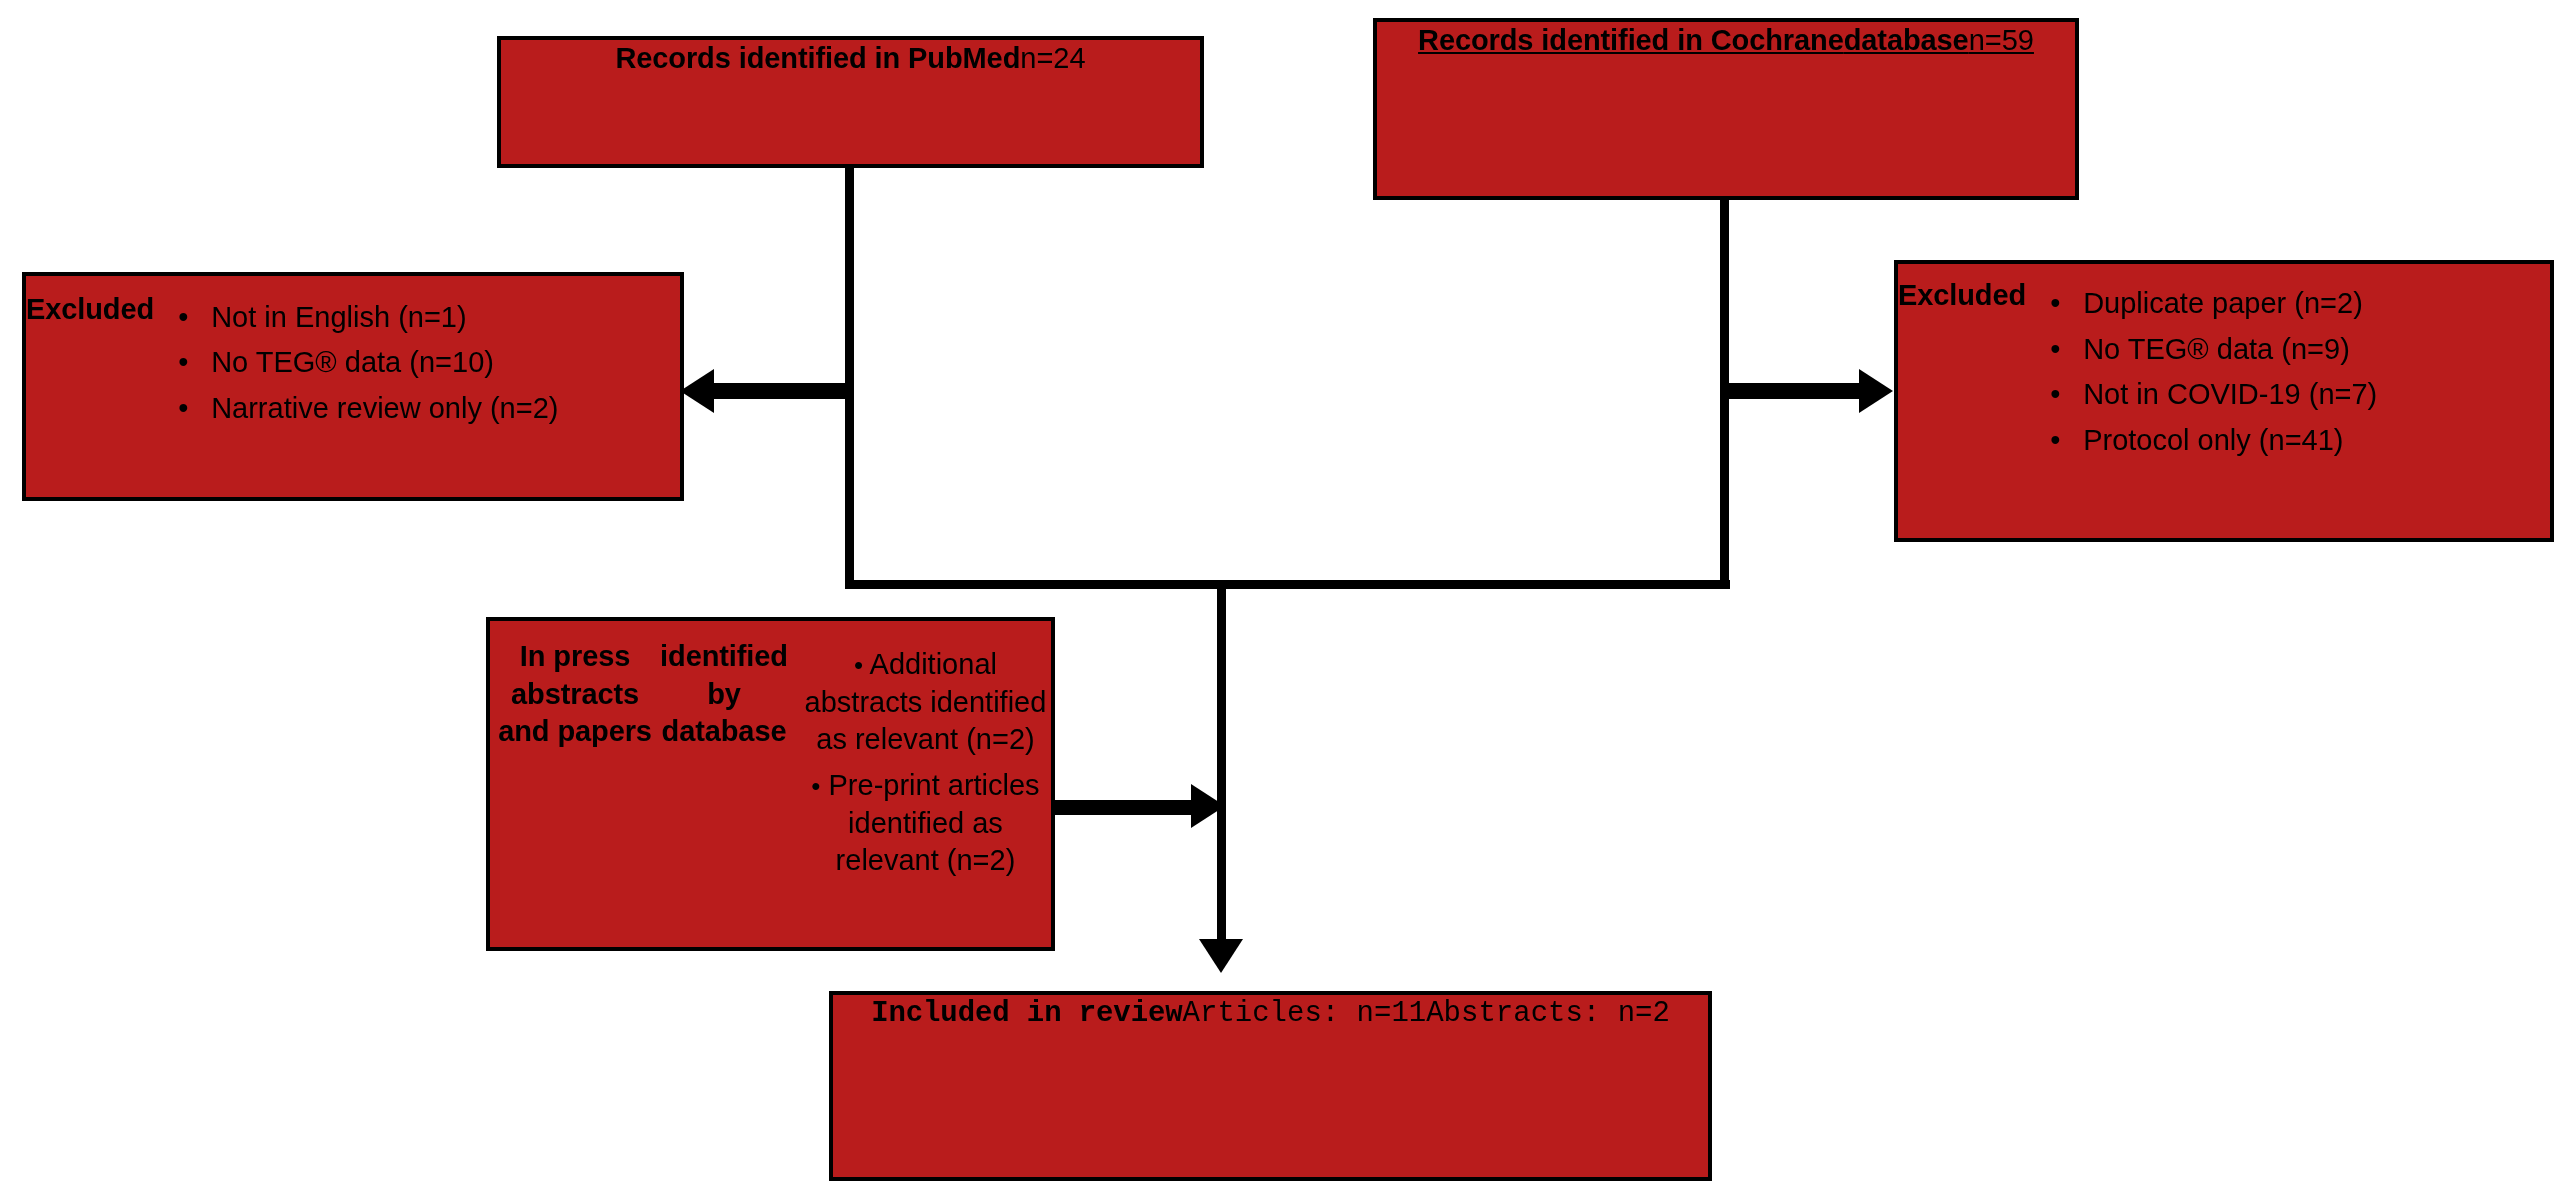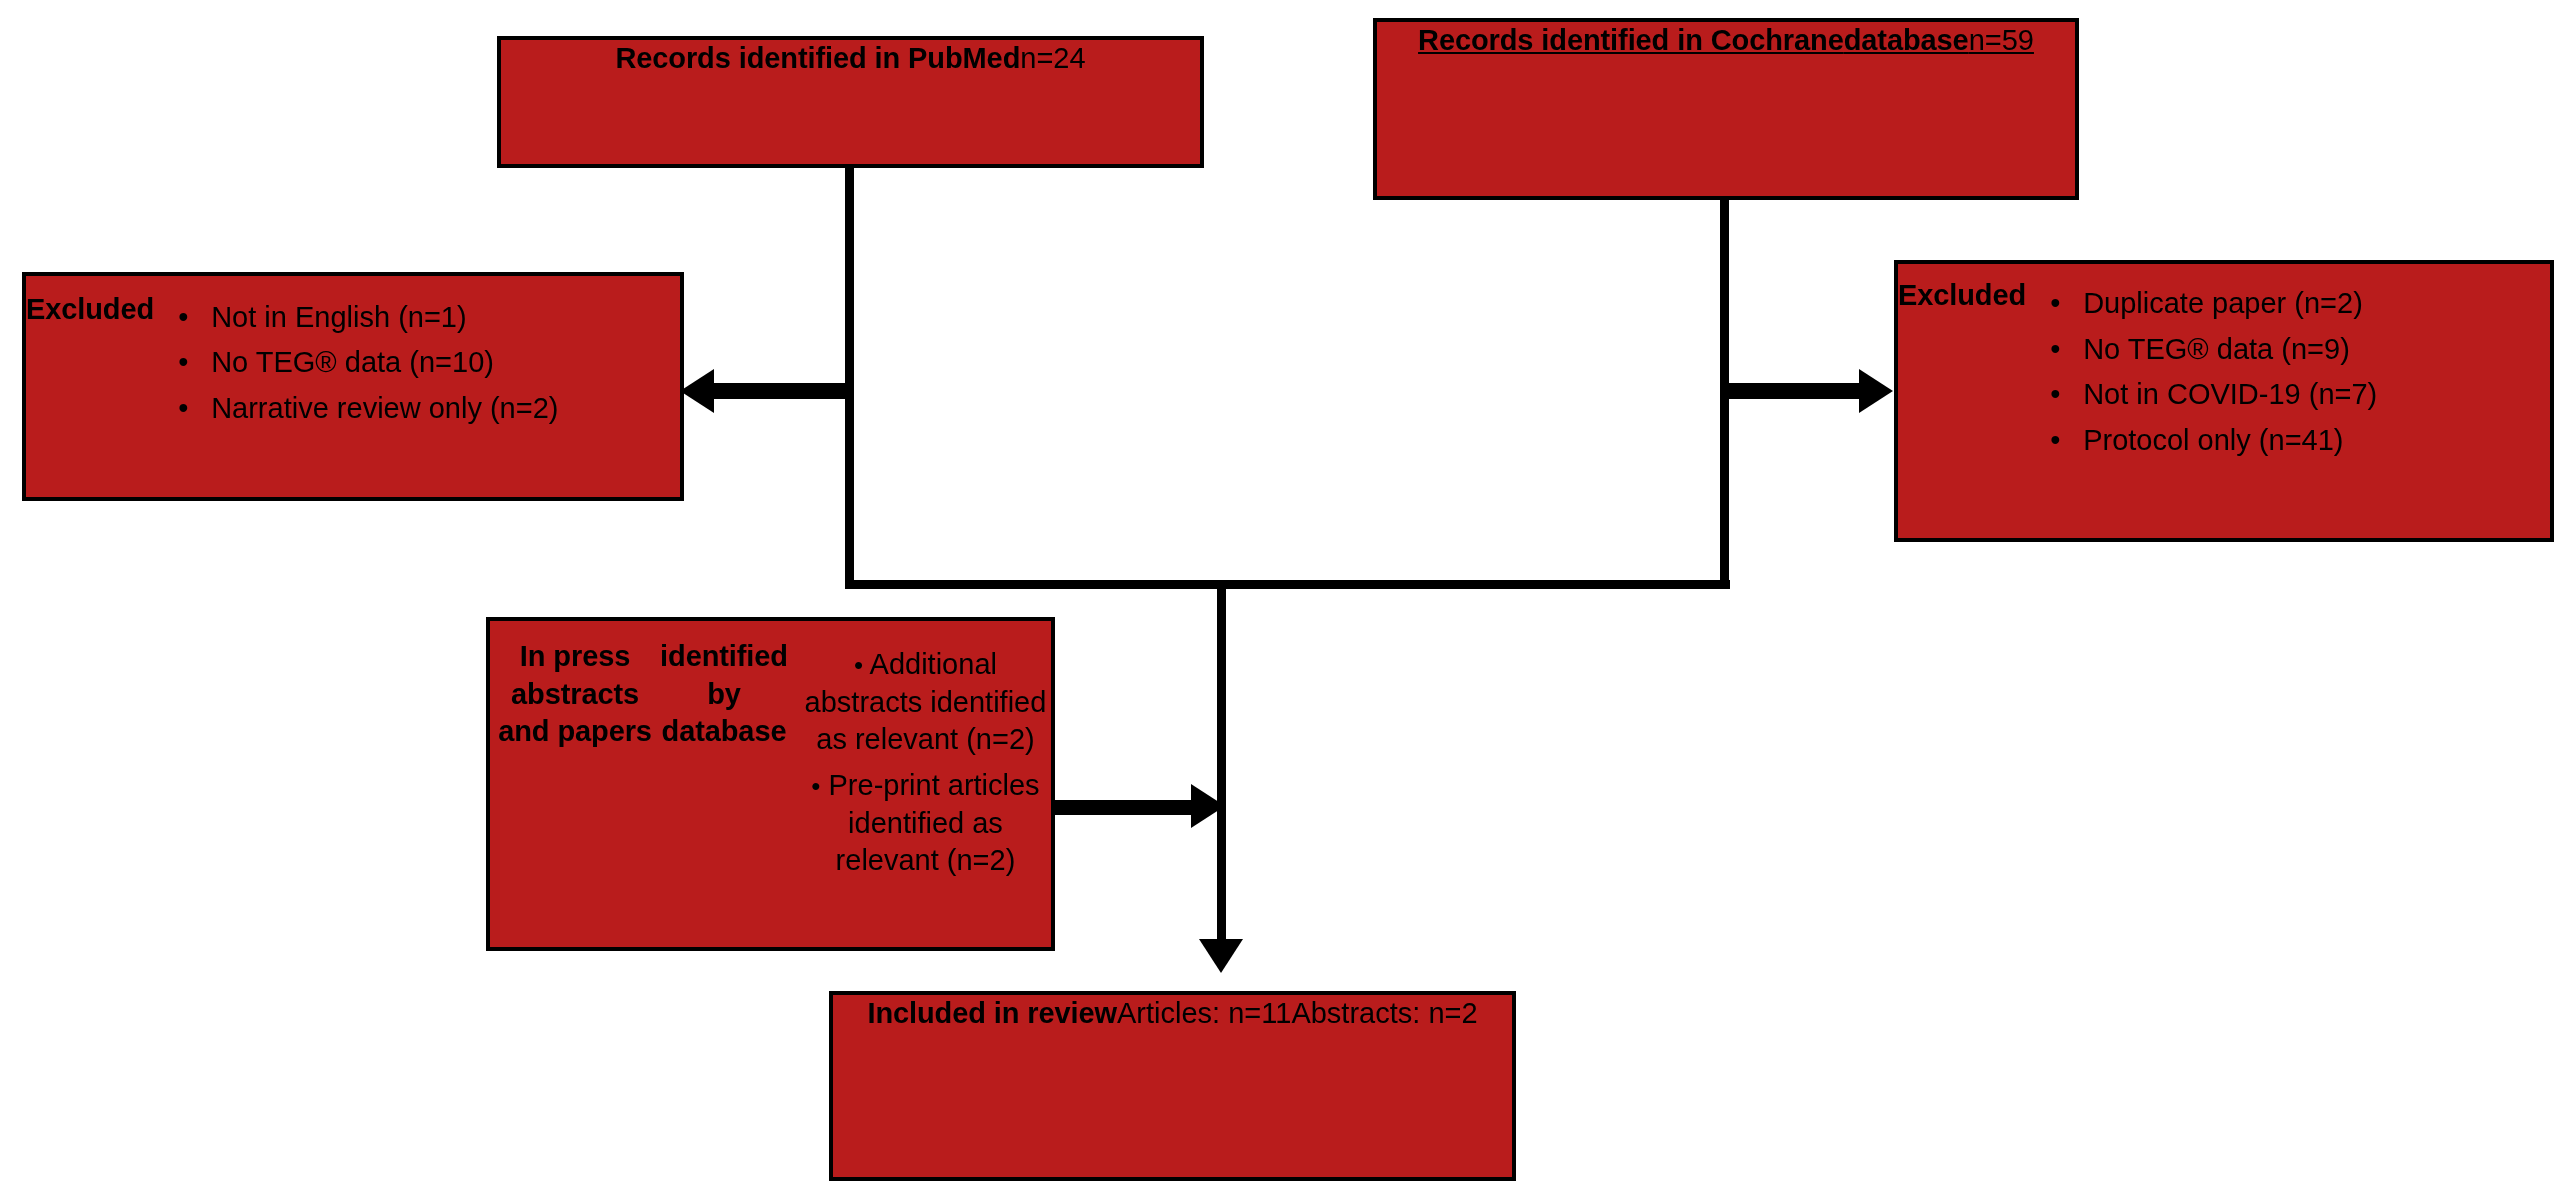--- a/index.html
+++ b/index.html
@@ -182,20 +182,20 @@
         <span class="inline-dot">•</span>
         <span>Additional abstracts identified as relevant (n=2)</span>
       </li>
       <li>
         <span class="inline-dot">•</span>
         <span>Pre-print articles identified as relevant (n=2)</span>
       </li>
     </ul>
   </div>
 
-  <div class="box" style="left:829px; top:991px; width:687px; height:190px;">
+  <div class="box" style="left:829px; top:991px; width:883px; height:190px;font-family:Liberation Mono, monospace;">
     <div class="box-title">Included in review</div>
     <div class="box-sub">Articles: n=11</div>
     <div class="box-sub">Abstracts: n=2</div>
   </div>
 
 </div>
 
 
 </body></html>

